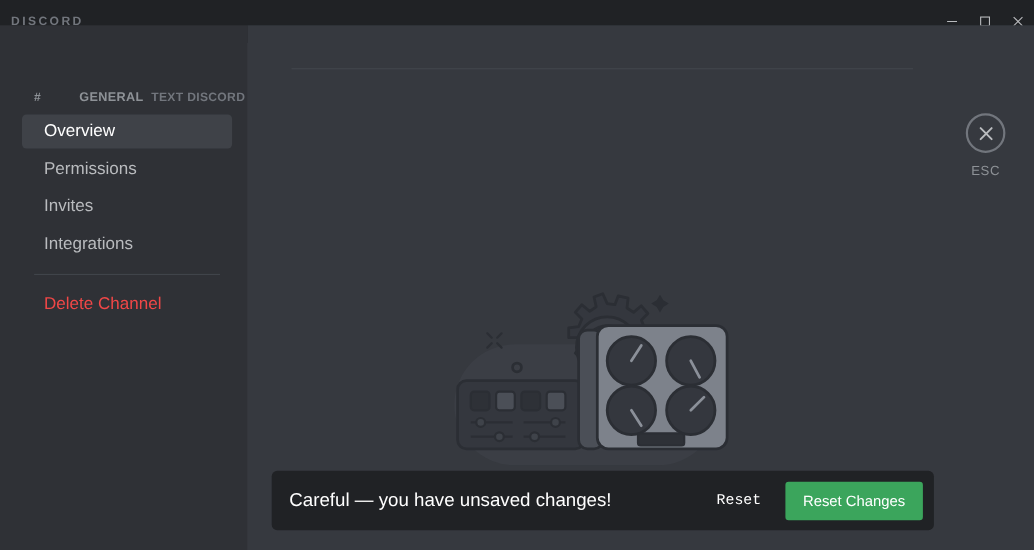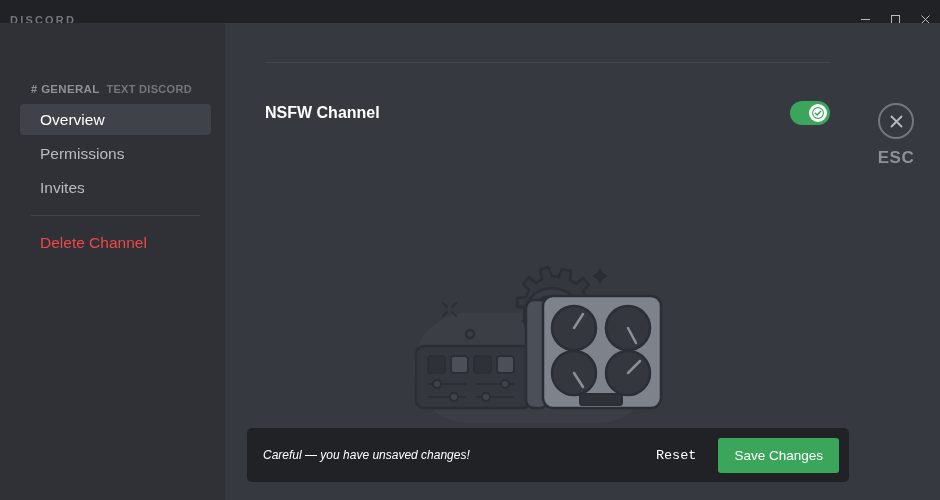--- a/index.html
+++ b/index.html
@@ -33,20 +33,21 @@
     width: 225px; height: 477px; background: #2f3136;
   }
   .side-header {
     position: absolute; top: 60px; left: 31px;
     display: flex; align-items: baseline; white-space: nowrap;
   }
   .hash { color: #8e9297; font-size: 11px; font-weight: bold; margin-right: 4px; }
   .side-cat {
     color: #8e9297; font-size: 11.5px; font-weight: bold;
     letter-spacing: .3px;
+    margin-left: 31px;
   }
   .side-cat.dim { color: #72767d; font-weight: bold; margin-left: 7px; font-size: 11px; }
 
   .nav { position: absolute; top: 81px; left: 20px; width: 191px; }
   .nav-item {
     height: 31px; border-radius: 4px; display: flex; align-items: center;
     padding-left: 20px; color: #b9bbbe; font-size: 15.5px;
     margin-bottom: 3px;
   }
   .nav-item.active { background: #3f4248; color: #ffffff; }
@@ -84,35 +85,35 @@
   }
 
   
   .esc { position: absolute; top: 80px; left: 641px; width: 60px; text-align: center; }
   .esc-circle {
     width: 36px; height: 36px; border-radius: 50%;
     border: 2px solid #72767d; margin: 0 auto;
     display: flex; align-items: center; justify-content: center;
   }
   .esc-label {
-    margin-top: 9px; color: #8e9297; font-size: 17px;
-    font-weight: bold; letter-spacing: .5px;
+    margin-top: 9px; color: #8e9297; font-size: 12px;
+    font-weight: normal; letter-spacing: .5px;
   }
 
   
   .art { position: absolute; top: 225px; left: 183px; }
 
   
   .savebar {
     position: absolute; left: 22px; top: 405px;
     width: 602px; height: 54px; border-radius: 5px;
     background: #202225; display: flex; align-items: center;
     padding: 0 10px 0 16px;
   }
-  .save-msg { color: #ffffff; font-size: 12px; font-style: italic; }
+  .save-msg { color: #ffffff; font-size: 17px; }
   .reset-btn {
     margin-left: auto; color: #ffffff; font-size: 13.5px;
     padding: 8px 12px; background: none; font-family: Liberation Mono, monospace;
   }
   .save-btn {
     margin-left: 10px; background: #3ba55c; color: #ffffff;
     font-size: 13.5px; border-radius: 3px;
     padding: 10px 16px; white-space: nowrap;
   }
 </style>
@@ -153,42 +154,34 @@
     <div class="nav">
       <div class="nav-item active">
         <span>Overview</span>
       </div>
       <div class="nav-item">
         <span>Permissions</span>
       </div>
       <div class="nav-item">
         <span>Invites</span>
       </div>
+      <div class="nav-item">
+        <span>Integrations</span>
+      </div>
       <div class="nav-sep"></div>
       <div class="nav-item danger">
         <span>Delete Channel</span>
       </div>
     </div>
   </div>
 
   <div class="main">
     <div class="top-rule"></div>
 
     <div class="setting">
-      <div class="setting-head">
-        <div class="setting-title">NSFW Channel</div>
-        <div class="toggle">
-          <div class="knob">
-            <svg width="12" height="12" viewBox="0 0 12 12">
-              <circle cx="6" cy="6" r="5.4" fill="none" stroke="#3ba55c" stroke-width="1.1"></circle>
-              <path d="M3.4 6.2 L5.2 8 L8.7 4.3" fill="none" stroke="#3ba55c" stroke-width="1.5" stroke-linecap="round" stroke-linejoin="round"></path>
-            </svg>
-          </div>
-        </div>
-      </div>
     </div>
 
     <div class="esc">
       <div class="esc-circle">
         <svg width="17" height="17" viewBox="0 0 17 17">
           <line x1="3.5" y1="3.5" x2="13.5" y2="13.5" stroke="#b9bbbe" stroke-width="1.8" stroke-linecap="round"></line>
           <line x1="13.5" y1="3.5" x2="3.5" y2="13.5" stroke="#b9bbbe" stroke-width="1.8" stroke-linecap="round"></line>
         </svg>
       </div>
       <div class="esc-label">ESC</div>
@@ -244,16 +237,16 @@
           <circle cx="220" cy="125" r="22" fill="#34373e" stroke="#2b2e34" stroke-width="2.5"></circle>
           <path d="M220 125 L232 113" stroke="#8b9099" stroke-width="2.5" stroke-linecap="round"></path>
           <rect x="172" y="146" width="42" height="11" rx="2.5" fill="#2e3137" stroke="#2b2e34" stroke-width="2"></rect>
         </g>
       </svg>
     </div>
 
     <div class="savebar">
       <div class="save-msg">Careful — you have unsaved changes!</div>
       <div class="reset-btn">Reset</div>
-      <div class="save-btn">Save Changes</div>
+      <div class="save-btn">Reset Changes</div>
     </div>
   </div>
 </div>
 
 </body></html>

